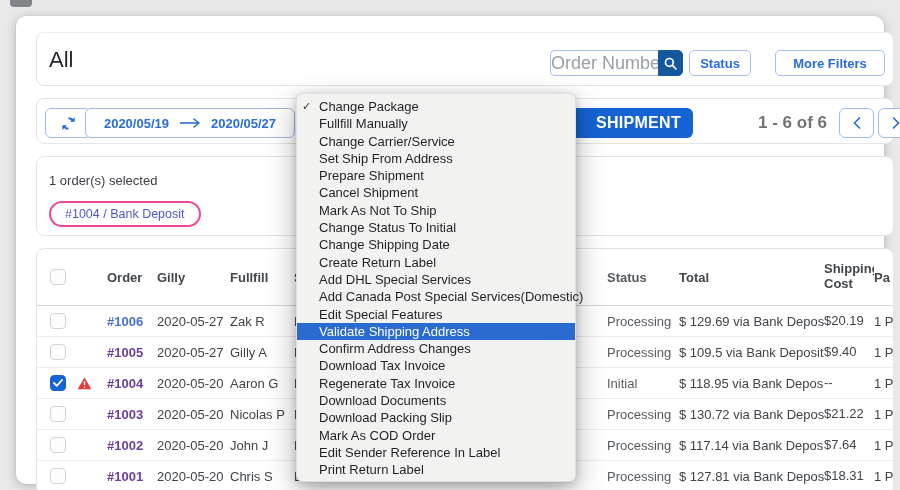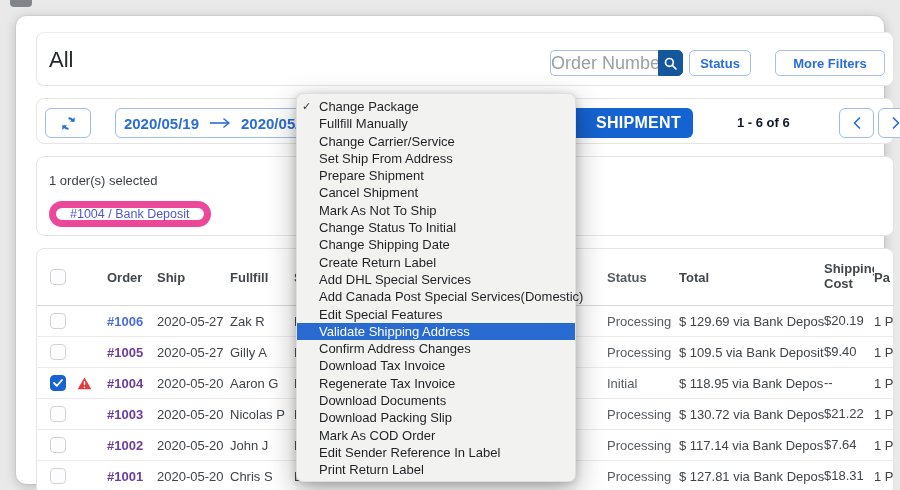--- a/index.html
+++ b/index.html
@@ -23,31 +23,31 @@
   .search-input { width:108px; height:26px; border:1px solid #a6c0ea; border-right:none; border-radius:5px 0 0 5px; padding:0 0; font-size:18px; color:#3c4043; outline:none; font-family:inherit; }
   .search-input::placeholder { color:#9aa0a6; }
   .search-btn { width:25px; height:26px; background:#15579d; border:1px solid #15579d; border-radius:0 5px 5px 0; display:flex; align-items:center; justify-content:center; cursor:pointer; }
   .btn-outline { position:absolute; top:17px; height:26px; background:#fff; border:1px solid #a6c0ea; border-radius:5px; color:#2a6cd8; font-weight:bold; font-size:13px; display:flex; align-items:center; justify-content:center; cursor:pointer; font-family:inherit; }
   .btn-status { left:652px; width:62px; }
   .btn-more   { left:738px; width:110px; }
 
   
   .tb-btn { position:absolute; top:9px; height:30px; background:#fff; border:1px solid #9fbbe8; border-radius:6px; display:flex; align-items:center; justify-content:center; cursor:pointer; }
   .btn-refresh { left:8px;  width:46px; }
-  .btn-dates   { left:78px; width:210px; color:#2a6cd8; font-weight:bold; font-size:15px; gap:10px; }
+  .btn-dates   { left:48px; width:210px; color:#2a6cd8; font-weight:bold; font-size:13px; gap:10px; }
   .btn-ghost1  { left:276px; width:118px; }
   .btn-ghost2  { left:400px; width:97px; }
   .btn-shipment{ position:absolute; left:500px; top:9px; width:156px; height:30px; background:#1563d2; border:none; border-radius:6px; color:#fff; font-weight:bold; font-size:16px; letter-spacing:.3px; display:flex; align-items:center; justify-content:flex-end; padding-right:12px; cursor:pointer; font-family:inherit; }
-  .pagination-label { position:absolute; left:700px; top:9px; width:90px; height:30px; line-height:30px; text-align:left; font-size:13px; font-weight:bold; color:#0f172a; }
+  .pagination-label { position:absolute; left:700px; top:9px; width:90px; height:30px; line-height:30px; text-align:right; font-size:17px; font-weight:bold; color:#737373; }
   .pg-btn { position:absolute; top:9px; width:35px; height:30px; background:#fff; border:1px solid #9fbbe8; border-radius:6px; display:flex; align-items:center; justify-content:center; cursor:pointer; }
   .pg-prev { left:802px; } .pg-next { left:822px; left:841px; }
 
   
   .sel-summary { position:absolute; left:12px; top:16px; font-size:13px; color:#3c4045; }
-  .chip { position:absolute; left:12px; top:44px; height:26px; border:7px solid #ec4899; border-radius:13px; color:#5157cd; font-size:12.5px; display:inline-flex; align-items:center; padding:0 14px; background:#fff; cursor:pointer; }
+  .chip { position:absolute; left:12px; top:44px; height:26px; border:2px solid #ec4899; border-radius:13px; color:#5157cd; font-size:12.5px; display:inline-flex; align-items:center; padding:0 14px; background:#fff; cursor:pointer; }
 
   
   .trow { display:flex; align-items:center; height:31px; border-bottom:1px solid #ececec; font-size:13px; color:#3f4449; }
   .thead { height:57px; border-bottom:1px solid #d8d8d8; font-weight:bold; color:#42474c; }
   .cell { flex:0 0 auto; overflow:hidden; white-space:nowrap; }
   .c-check { width:40px; padding-left:13px; }
   .c-warn  { width:30px; display:flex; align-items:center; }
   .c-order { width:50px; font-weight:bold; }
   .c-date  { width:73px; }
   .c-cust  { width:64px; }
@@ -130,21 +130,21 @@
     <div class="chip">#1004 / Bank Deposit</div>
   </div>
 
   <div class="panel panel-table">
     <div class="trow thead">
       <div class="cell c-check">
           <div class="checkbox"></div>
         </div>
       <div class="cell c-warn"></div>
       <div class="cell c-order">Order</div>
-      <div class="cell c-date">Ship</div>
+      <div class="cell c-date">Gilly</div>
       <div class="cell c-cust">Fullfill</div>
       <div class="cell c-ship">Shi</div>
       <div class="cell c-status">Status</div>
       <div class="cell c-total">Total</div>
       <div class="cell c-cost">Shipping Cost</div>
       <div class="cell c-pkg">Pa</div>
     </div>
 
     <div class="trow">
       <div class="cell c-check">

